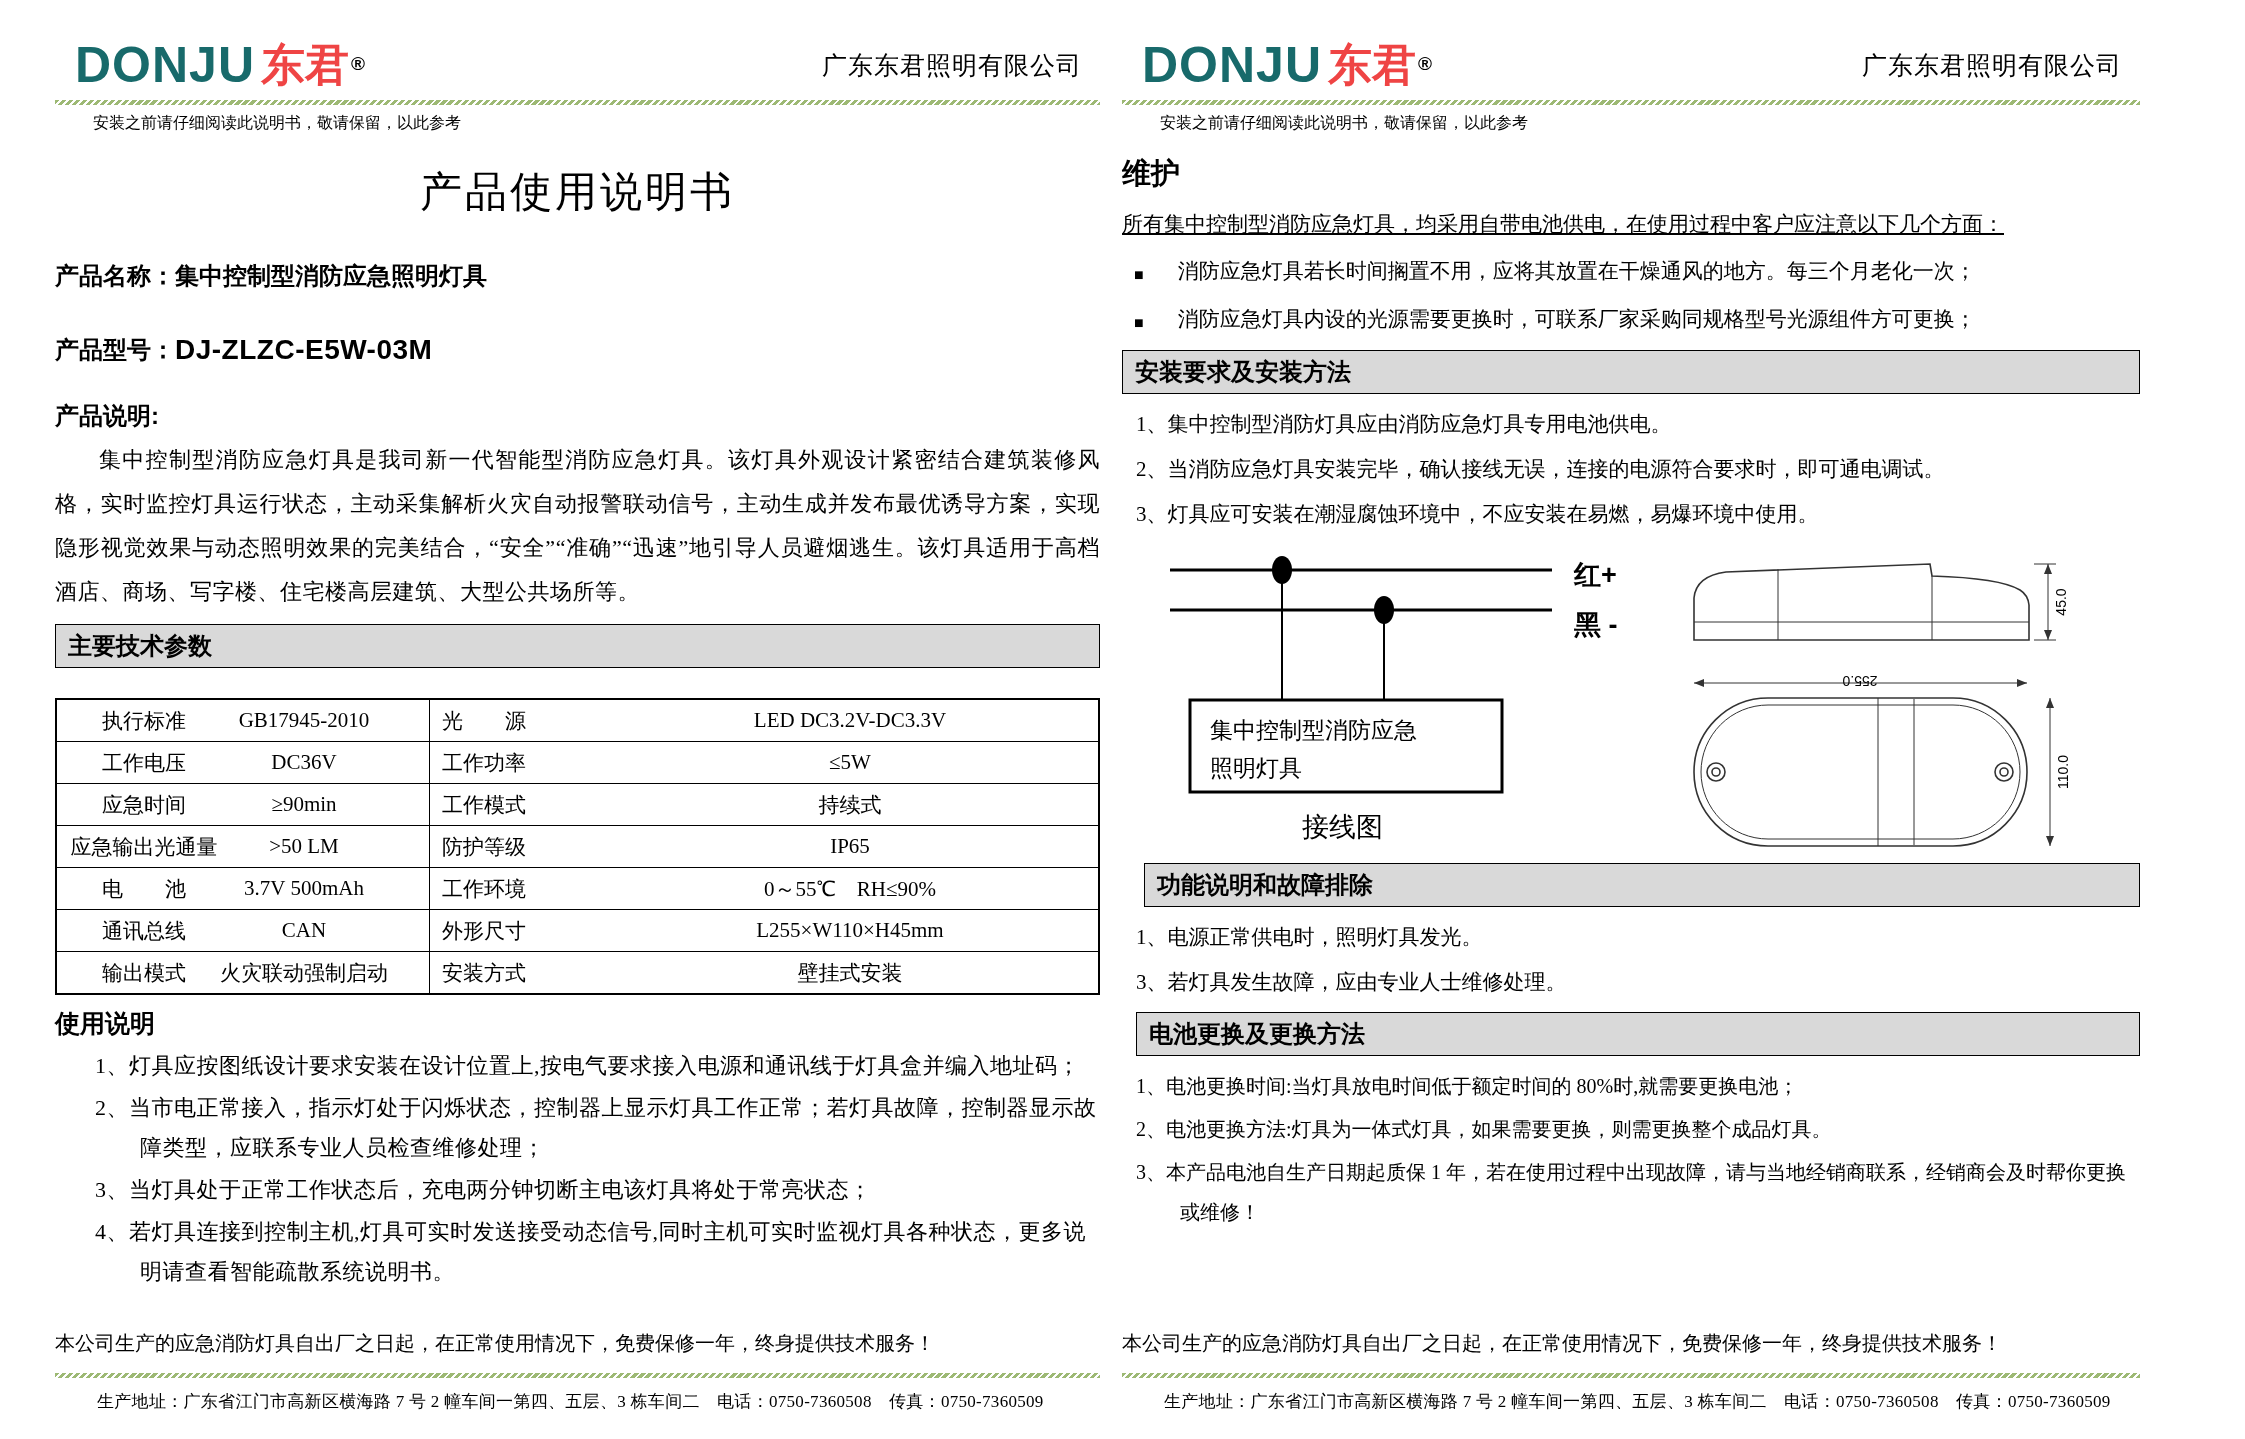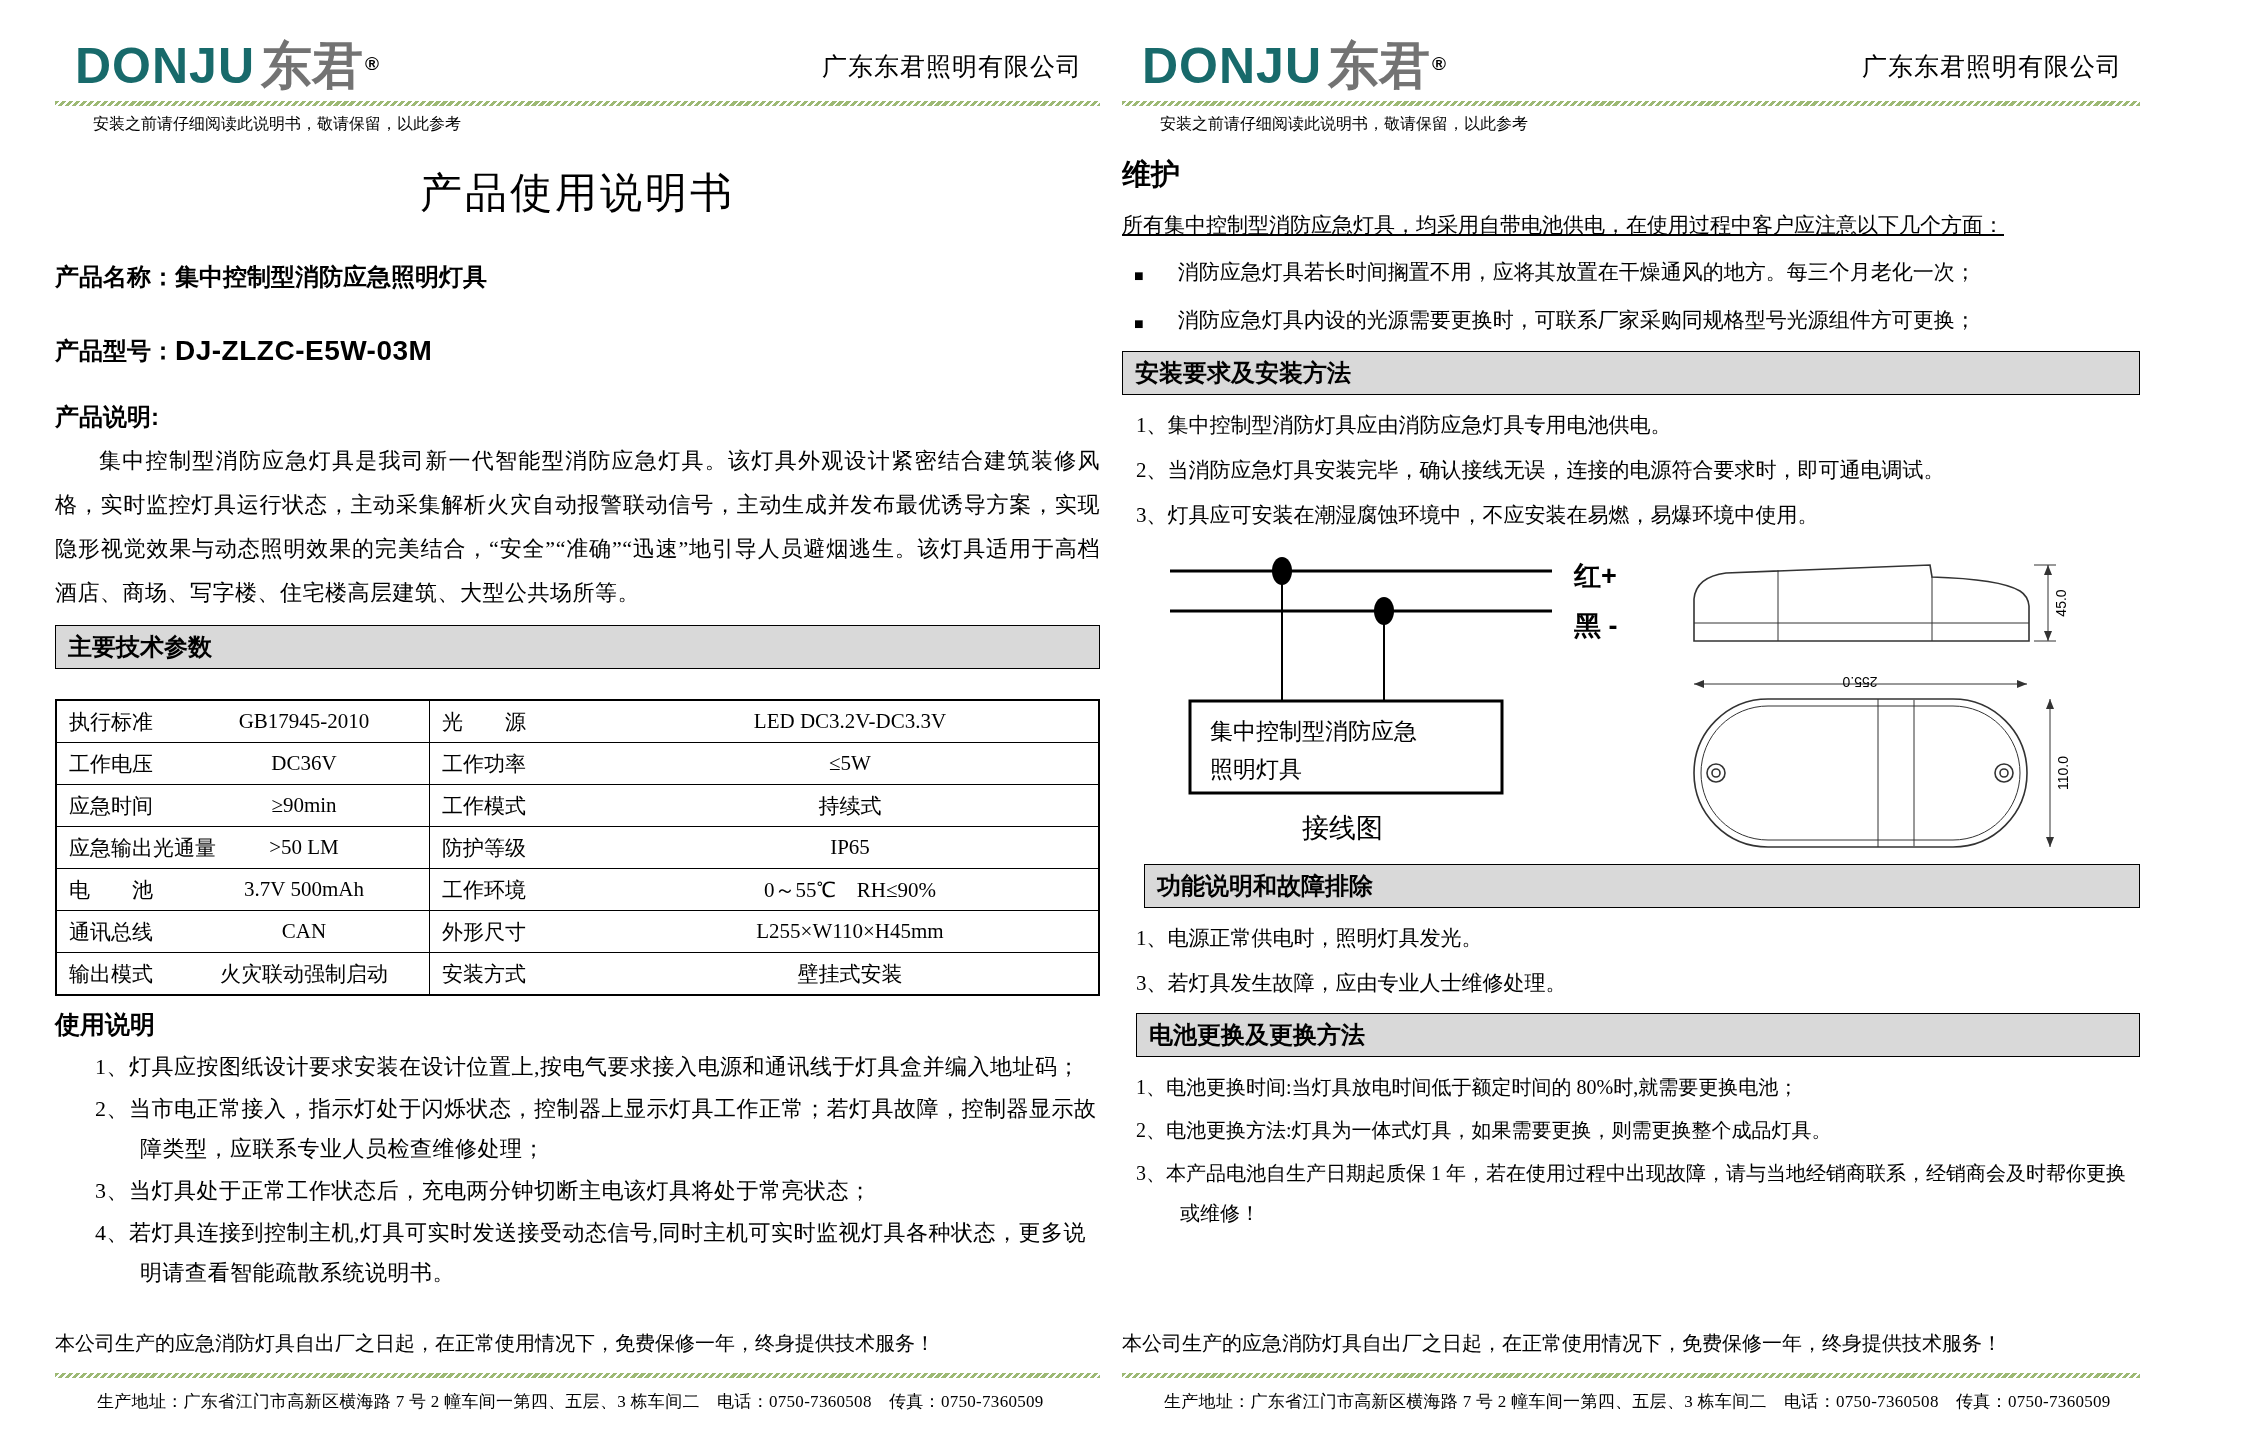--- a/index.html
+++ b/index.html
@@ -8,21 +8,21 @@
     font-family:"Liberation Serif", serif; color:#000; overflow:hidden;
   }
   .page { position:absolute; top:0; height:1439px; }
   .page-left  { left:55px;  width:1045px; }
   .page-right { left:1122px; width:1018px; }
 
   
   .page-header { margin-top:40px; display:flex; align-items:flex-end; justify-content:space-between; }
   .logo { display:flex; align-items:center; margin-left:20px; line-height:1; }
   .logo-en { font-family:"Liberation Sans",sans-serif; font-weight:900; font-size:50px; color:#186a6b; letter-spacing:1px; }
-  .logo-cn { font-family:"Liberation Sans",sans-serif; font-weight:900; font-size:51px; color:#737373; margin-left:6px; }
+  .logo-cn { font-family:"Liberation Sans",sans-serif; font-weight:900; font-size:44px; color:#ef4444; margin-left:6px; }
   .logo-reg { font-family:"Liberation Sans",sans-serif; font-size:19px; font-weight:700; margin-left:2px; margin-top:-4px; }
   .company { font-family:"Liberation Sans",sans-serif; font-size:25px; letter-spacing:1px; margin-right:18px; padding-bottom:8px; }
 
   .green-line { height:5px; margin-top:10px;
     background-image:repeating-linear-gradient(135deg,#9db974 0 3px,#ffffff 3px 5px);
     background-color:#fff; }
   .notice { font-size:16px; margin:8px 0 0 38px; }
 
   
   .doc-title { font-family:"Liberation Sans",sans-serif; font-size:42px; font-weight:400; text-align:center; margin:30px 0 0 0; letter-spacing:3px; }
@@ -35,21 +35,21 @@
   .sec-header { background:#d9d9d9; border:1.5px solid #000; font-family:"Liberation Sans",sans-serif;
     font-weight:700; font-size:24px; padding:5px 12px; margin-top:10px; }
   .indent-sm { margin-left:22px; }
   .indent-xs { margin-left:14px; }
 
   .specs { width:100%; border-collapse:collapse; margin-top:30px; font-size:21px; border:2px solid #000; }
   .specs td { border:1.5px solid #000; padding:0; height:41px; }
   .specs td.c1 { width:372px; }
   .cellwrap { display:flex; align-items:center; }
   .k { flex:none; padding-left:12px; white-space:pre; }
-  .c1 .k { width:150px; }
+  .c1 .k { width:150px;text-align:center; }
   .c2 .k { width:200px; }
   .v { flex:1; text-align:center; padding-right:40px; white-space:pre; }
 
   .usage-heading { font-family:"Liberation Sans",sans-serif; font-size:25px; font-weight:700; margin-top:12px; }
   .usage-list { list-style:none; margin:6px 0 0 0; padding:0; font-size:22px; line-height:40px; letter-spacing:0.5px; }
   .usage-list li { padding-left:85px; text-indent:-45px; margin-top:2px; }
 
   .page-footer { position:absolute; left:0; right:0; bottom:26px; }
   .warranty { font-size:20px; margin-bottom:16px; }
   .footer-text { font-size:17px; margin-top:12px; padding-left:42px; letter-spacing:0.3px; }

